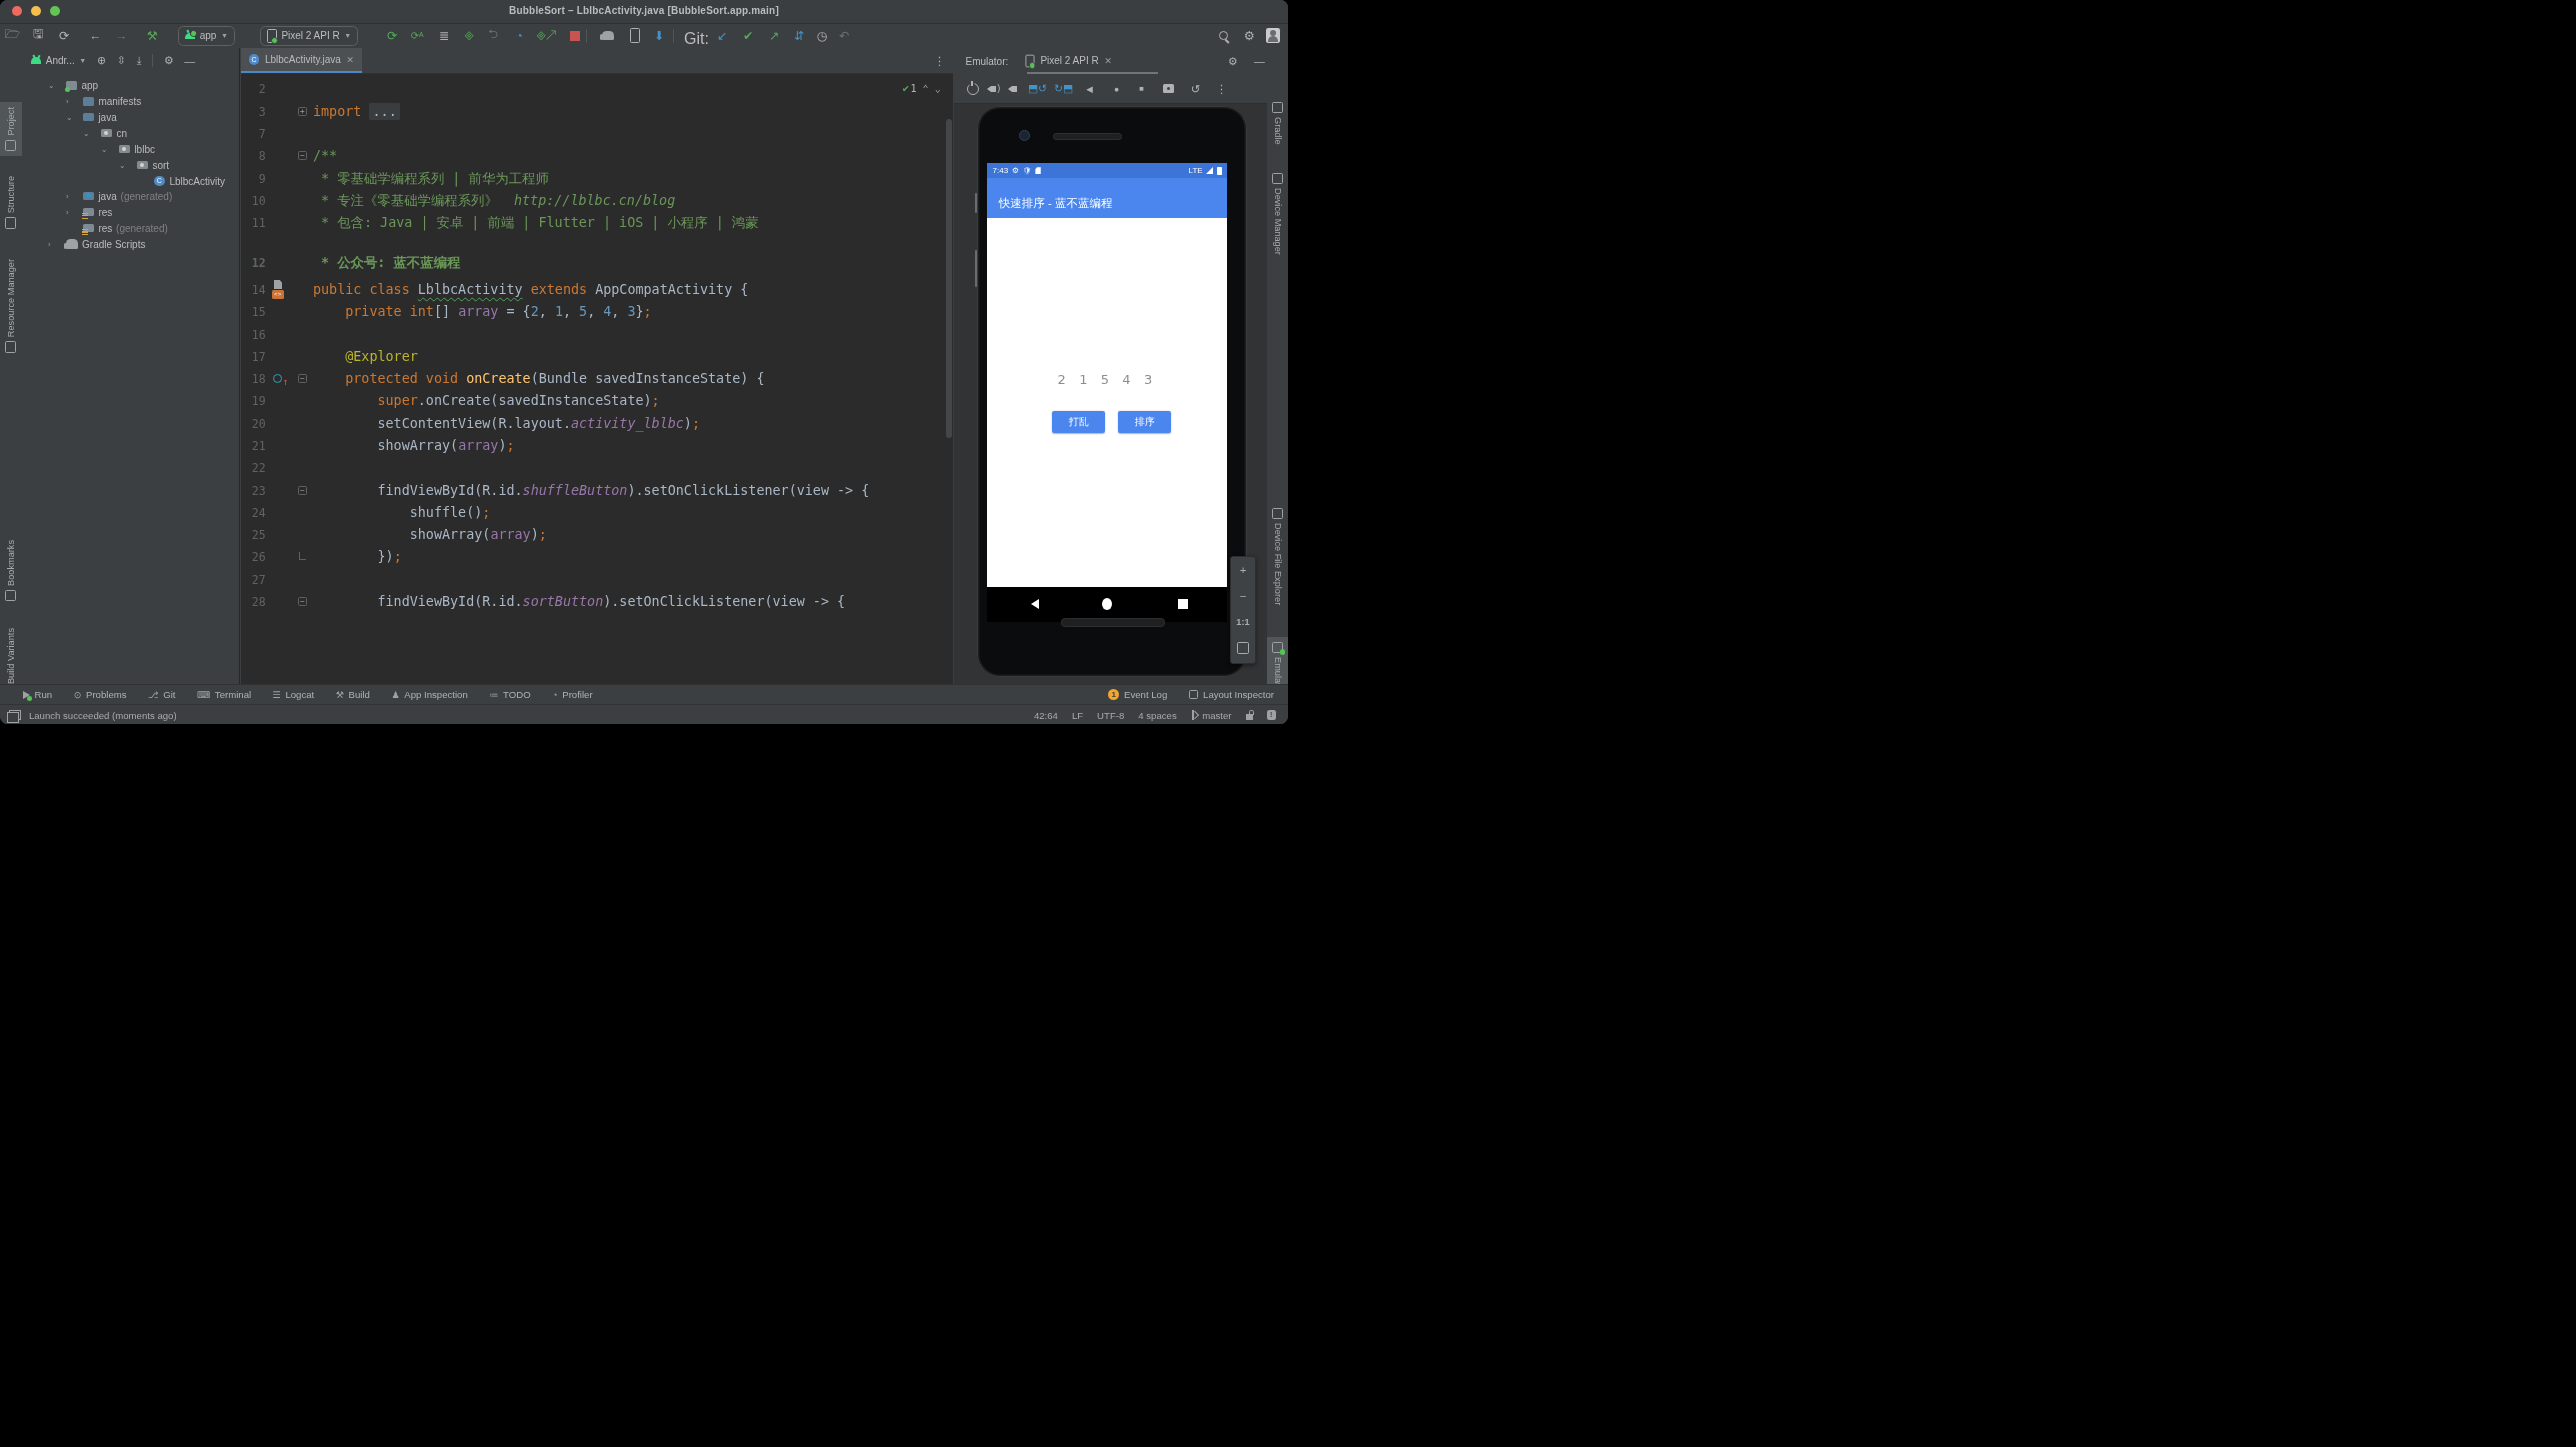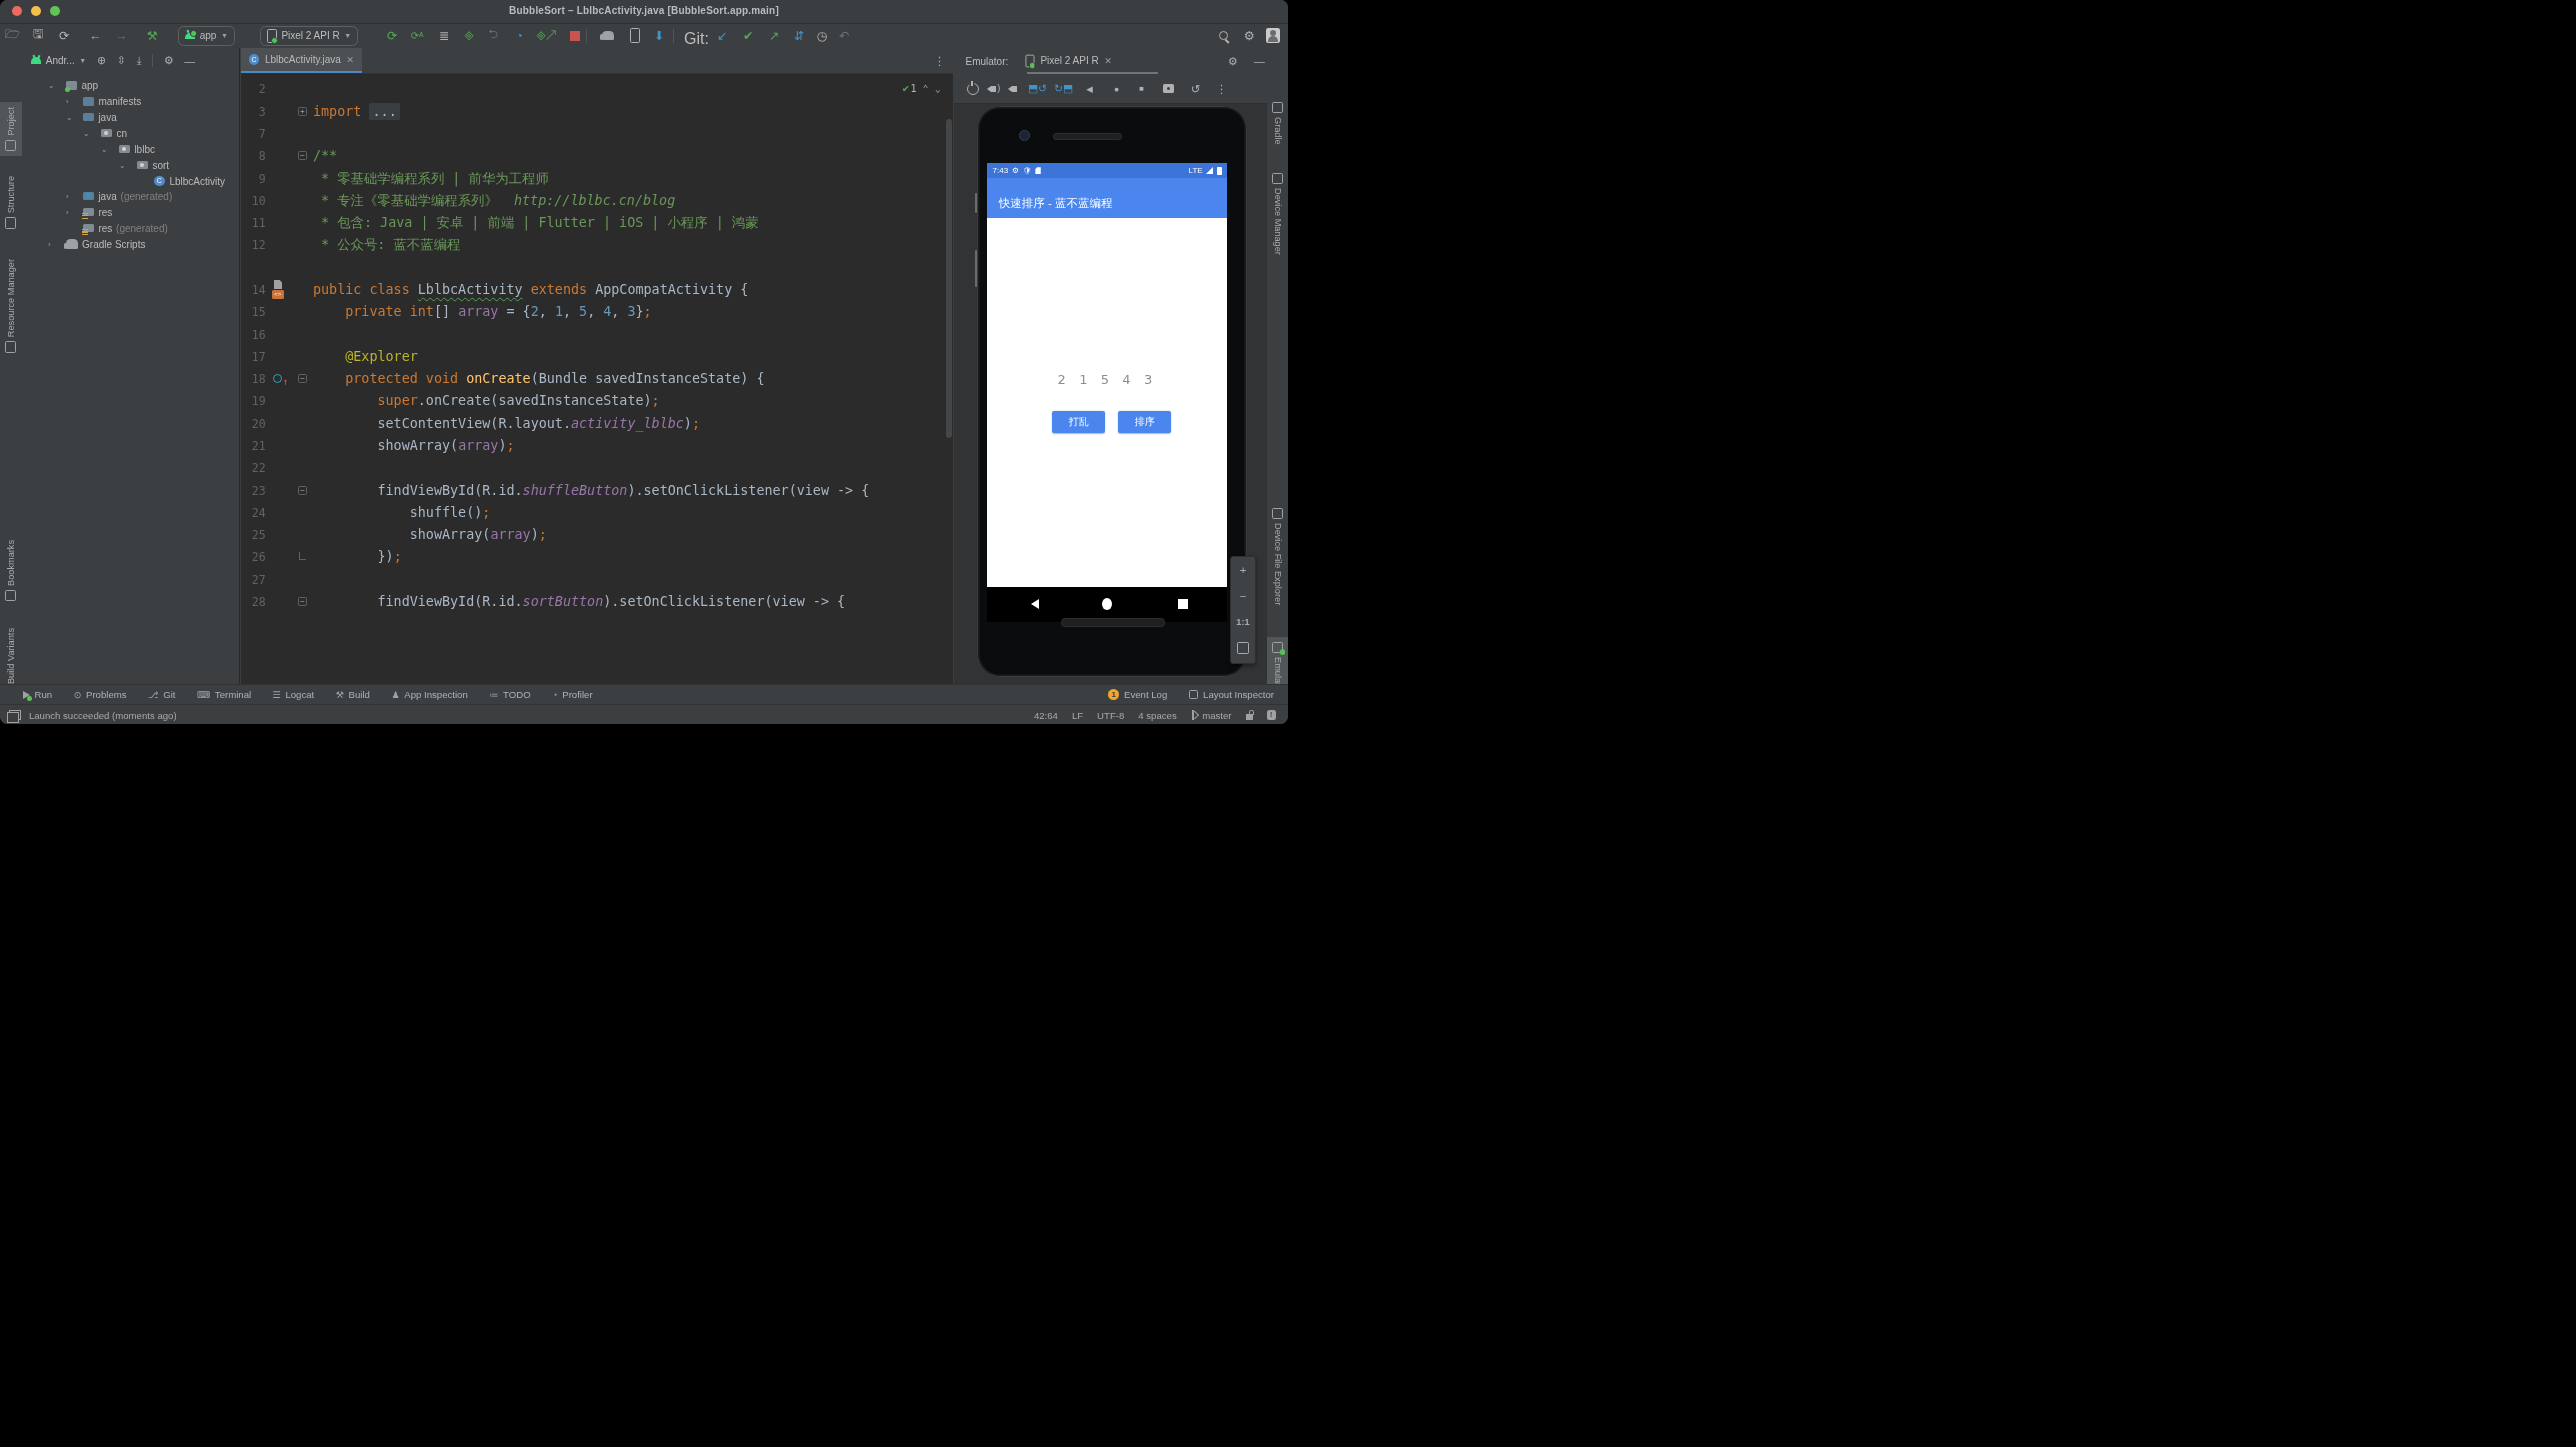--- a/index.html
+++ b/index.html
@@ -379,21 +379,21 @@
           <span class="txt"><span class="tk-c"> * 零基础学编程系列 | 前华为工程师</span></span>
         </div>
         <div class="cl" style="top: 117px;">
           <span class="num">10</span>
           <span class="txt"><span class="tk-c"> * 专注《零基础学编程系列》</span><span class="tk-ci">  http://lblbc.cn/blog</span></span>
         </div>
         <div class="cl" style="top: 139px;">
           <span class="num">11</span>
           <span class="txt"><span class="tk-c"> * 包含: Java | 安卓 | 前端 | Flutter | iOS | 小程序 | 鸿蒙</span></span>
         </div>
-        <div class="cl" style="top: 161px;">
+        <div class="cl" style="top: 179px; font-weight: bold;">
           <span class="num">12</span>
           <span class="txt"><span class="tk-c"> * 公众号: 蓝不蓝编程</span></span>
         </div>
         <div class="cl" style="top: 206px;">
           <span class="num">14</span>
           <span class="gic-layout">
             <span class="d1"></span>
             <span class="d2">&lt;&gt;</span>
           </span>
           <span class="txt"><span class="tk-k">public class </span><span class="tk-u">LblbcActivity</span><span class="tk-k"> extends </span><span class="tk-w">AppCompatActivity {</span></span>

